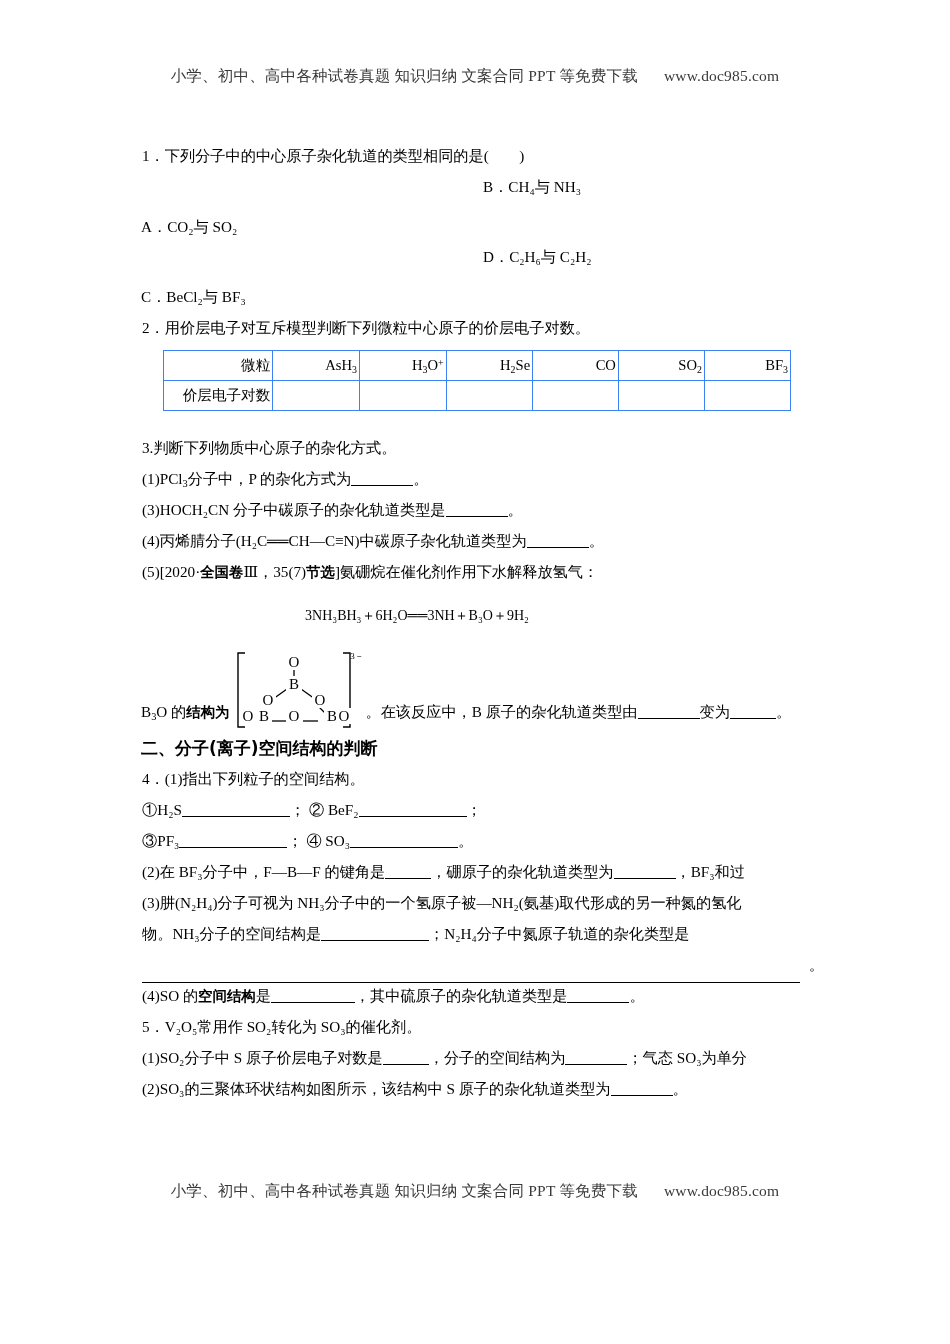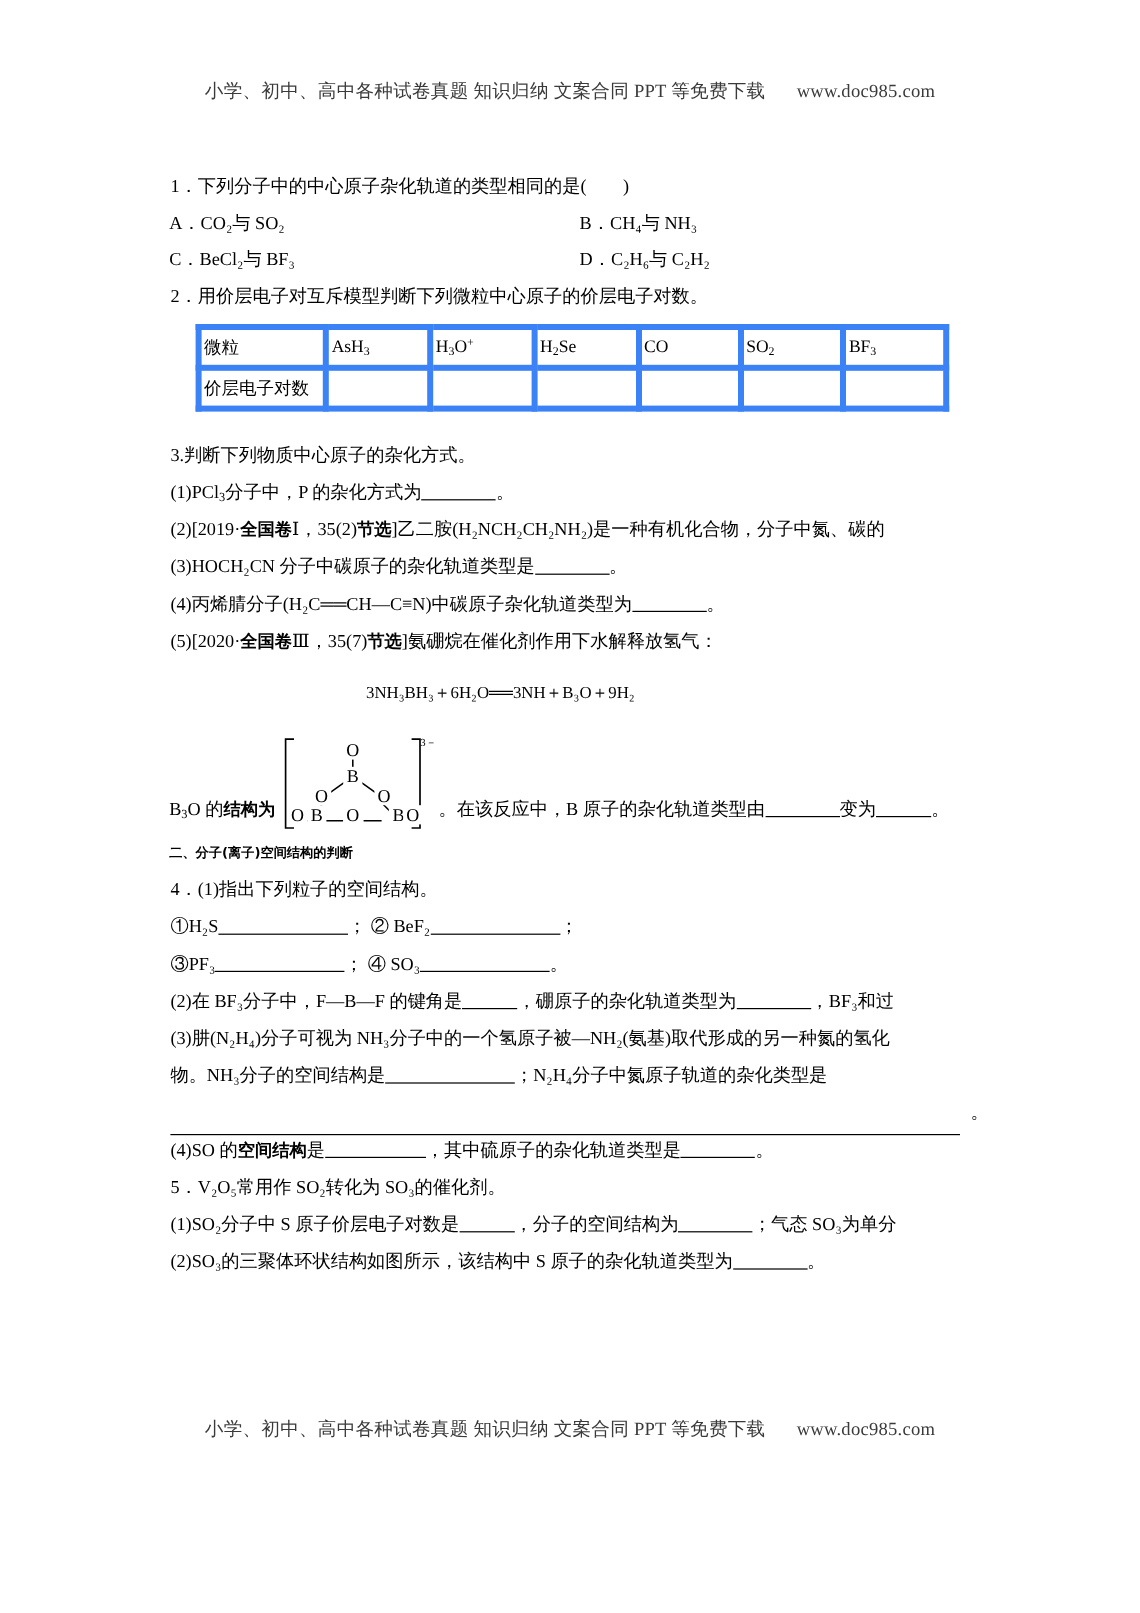--- a/index.html
+++ b/index.html
@@ -48,21 +48,21 @@
     line-height: 30px;
     margin: 1px;
     white-space: nowrap;
   }
 
   .two-col {
     display: flex;
     font-size: 15.2px;
     line-height: 30px;
   }
-  .two-col .col-a { width: 342px; }
+  .two-col .col-a { width: 342px; margin-top: 40px; }
   .two-col .col-b { width: 330px; }
 
   sub { font-size: 0.68em; vertical-align: -0.28em; line-height: 0; }
   sup { font-size: 0.68em; vertical-align: 0.45em; line-height: 0; }
 
   .blank-s { display: inline-block; border-bottom: 1px solid #000; width: 46px; vertical-align: -2px; }
   .blank-m { display: inline-block; border-bottom: 1px solid #000; width: 62px; vertical-align: -2px; }
   .blank-l { display: inline-block; border-bottom: 1px solid #000; width: 84px; vertical-align: -2px; }
   .blank-xl { display: inline-block; border-bottom: 1px solid #000; width: 108px; vertical-align: -2px; }
   .blank-xxl { display: inline-block; border-bottom: 1px solid #000; width: 300px; vertical-align: -2px; }
@@ -70,32 +70,32 @@
 
   .bold-run { font-weight: bold; font-family: "DejaVu Sans", "Liberation Sans", sans-serif; font-size: 14.4px; }
 
   table.vsepr {
     border-collapse: collapse;
     margin: 7px 0 0 22px;
     width: 628px;
     font-size: 14.6px;
   }
   table.vsepr td {
-    border: 5px solid #3b82f6;
+    border: 1px solid #3b82f6;
     height: 27px;
-    text-align: left;
+    text-align: right;
     padding: 1px 2px;
   }
   table.vsepr td.head-label { width: 112px; }
   table.vsepr td.datacell { width: 86px; }
 
   .section-head {
     font-family: "DejaVu Sans", "Liberation Sans", sans-serif;
     font-weight: bold;
-    font-size: 11px;
+    font-size: 17px;
     line-height: 30px;
     margin: 0;
   }
 
   .eq-center {
     text-align: center;
     font-size: 14px;
     line-height: 30px;
     padding-right: 120px;
   }
@@ -164,23 +164,20 @@
       </tr>
     </tbody>
       </table>
 
     <p class="q-line" style="margin-top:22px;">3.判断下列物质中心原子的杂化方式。</p>
 
     <p class="q-line">
       <span>(1)PCl</span><sub>3</sub><span>分子中，P 的杂化方式为</span><span class="blank-m"></span><span>。</span>
     </p>
 
-    <p class="q-line">
-      <span>(2)[2019·</span><span class="bold-run">全国卷</span><span>Ⅰ，35(2)</span><span class="bold-run">节选</span><span>]乙二胺(H₂NCH₂CH₂NH₂)是一种有机化合物，分子中氮、碳的</span>
-    </p>
 
     <p class="q-line">
       <span>(3)HOCH₂CN 分子中碳原子的杂化轨道类型是</span><span class="blank-m"></span><span>。</span>
     </p>
 
     <p class="q-line">
       <span>(4)丙烯腈分子(H₂C══CH—C≡N)中碳原子杂化轨道类型为</span><span class="blank-m"></span><span>。</span>
     </p>
 
     <p class="q-line">

